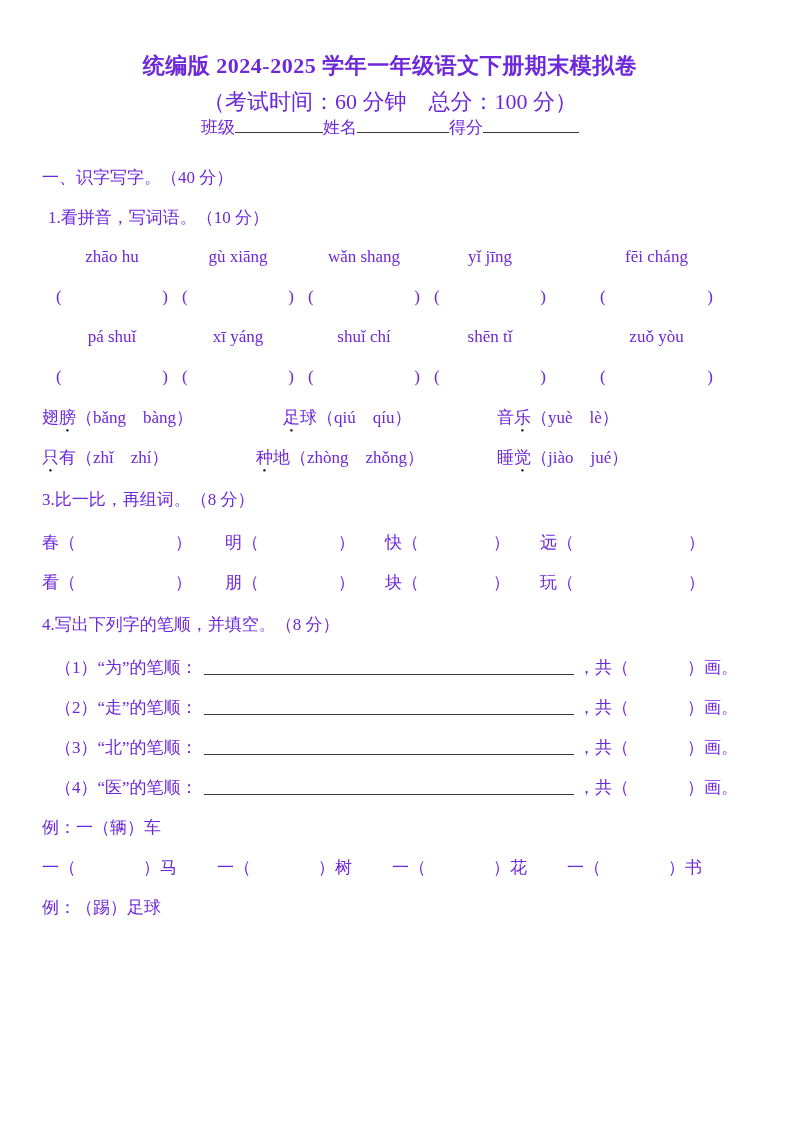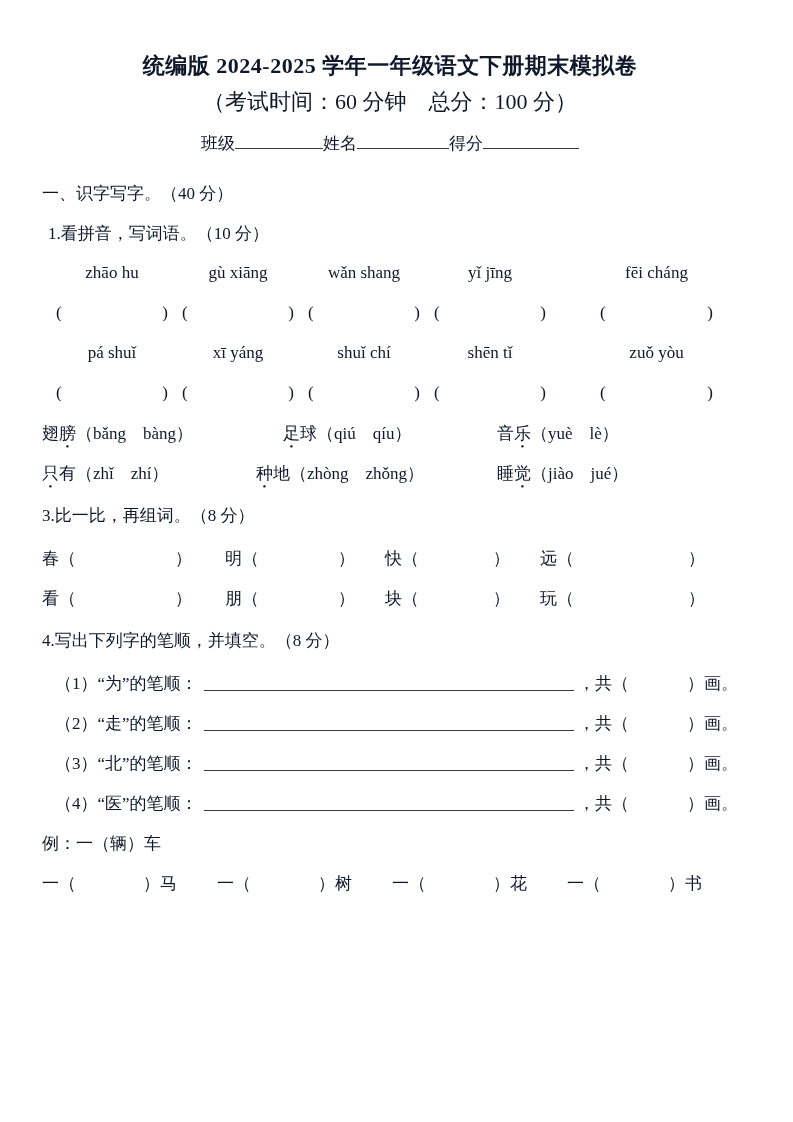--- a/index.html
+++ b/index.html
@@ -1,20 +1,20 @@
 <!DOCTYPE html>
 <html><head>
 <meta charset="utf-8">
 <style>
   html,body{margin:0;padding:0;background:#ffffff;}
   .page{
     position:relative;
     width:793px;height:1122px;
     background:#ffffff;
-    color:#0f172a;
+    color:#6d28d9;
     font-family:"Liberation Serif","DejaVu Serif",serif;
     font-size:17px;
     overflow:hidden;
     box-sizing:border-box;
     padding:0 55px 0 42px;
   }
   .title{
     margin-top:50px;
     text-align:center;
     font-size:22px;
@@ -22,21 +22,21 @@
     line-height:31px;
     letter-spacing:.5px;
   }
   .info{
     margin-top:9px;
     text-align:center;
     font-size:22px;
     line-height:24px;
   }
   .fillline{
-    margin-top:18px;
+    margin-top:2px;
     text-align:center;
     line-height:24px;
   }
   .blank{
     display:inline-block;
     border-bottom:1px solid #3a3a3a;
     height:2px;
   }
   .b88{width:88px;} .b92{width:92px;} .b96{width:96px;}
   .body{margin-top:17px;}
@@ -276,15 +276,16 @@
             <span>一（</span>
             <span>）花</span>
           </span>
         <span class="q5c">
             <span>一（</span>
             <span>）书</span>
           </span>
       </div>
     </div>
 
+    <div class="line">例：（踢）足球</div>
 
   </div>
 </div>
 
 </body></html>

